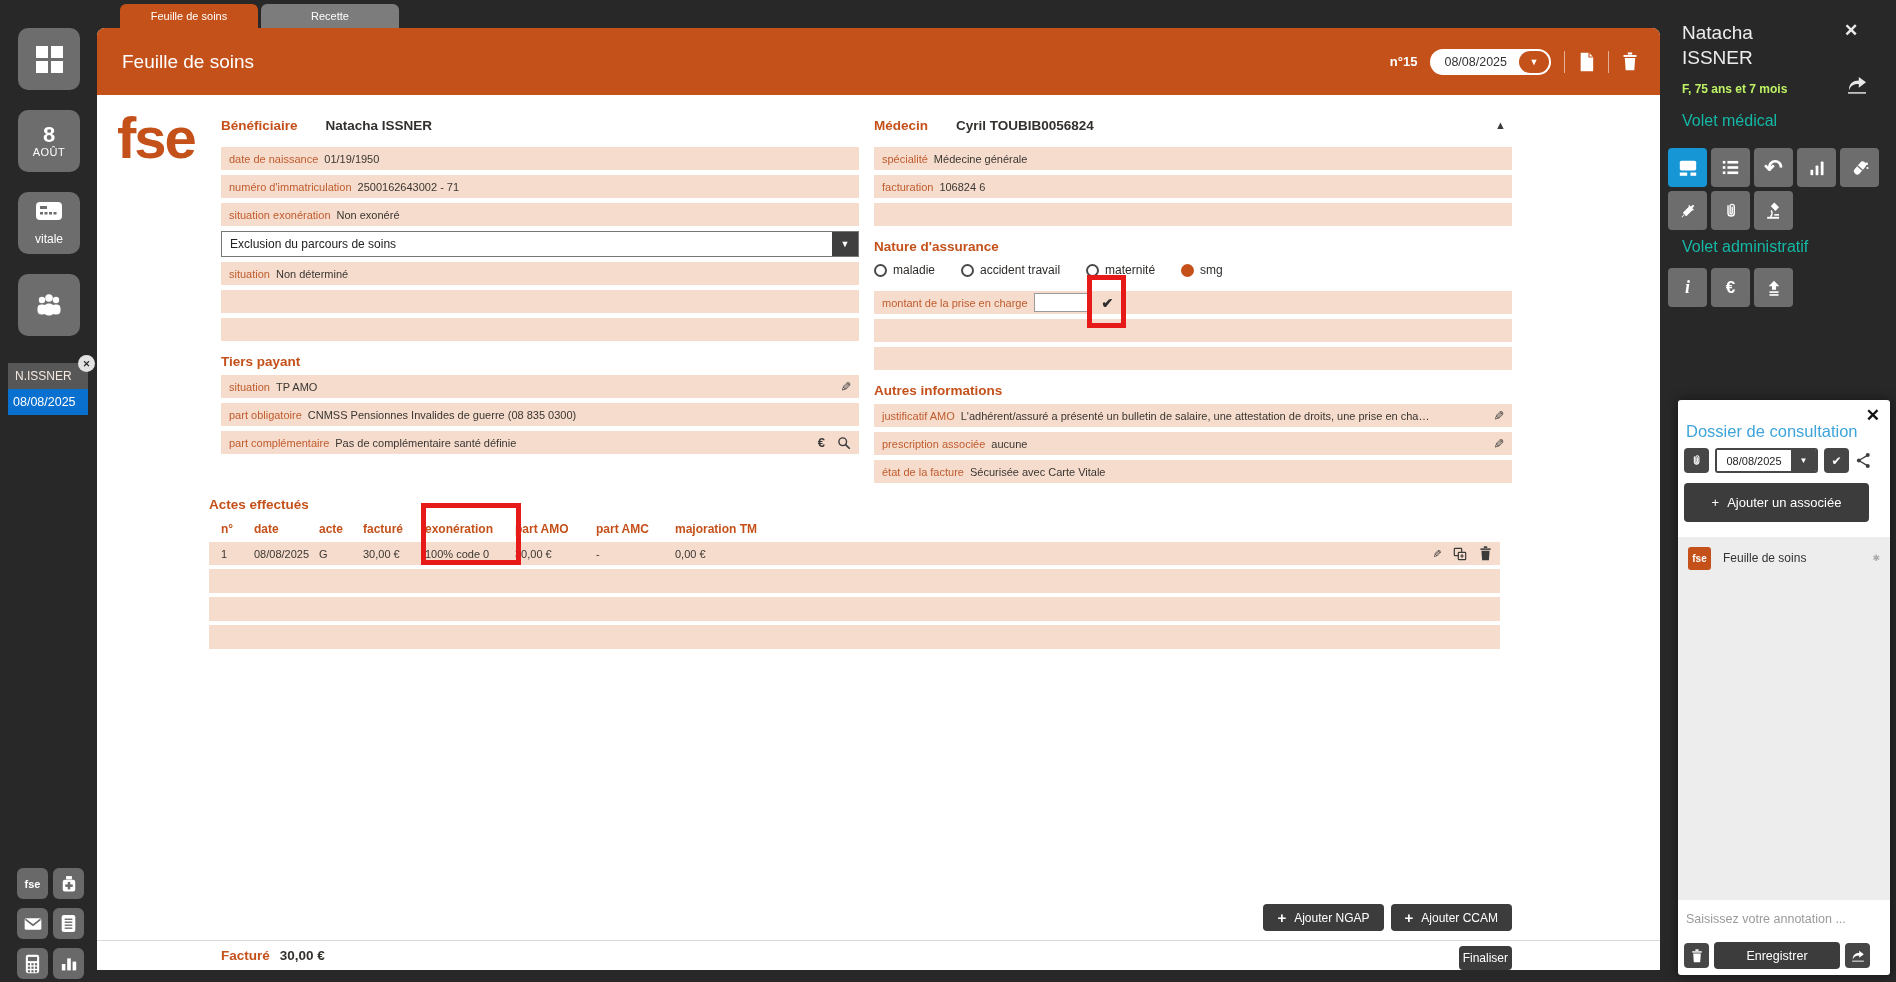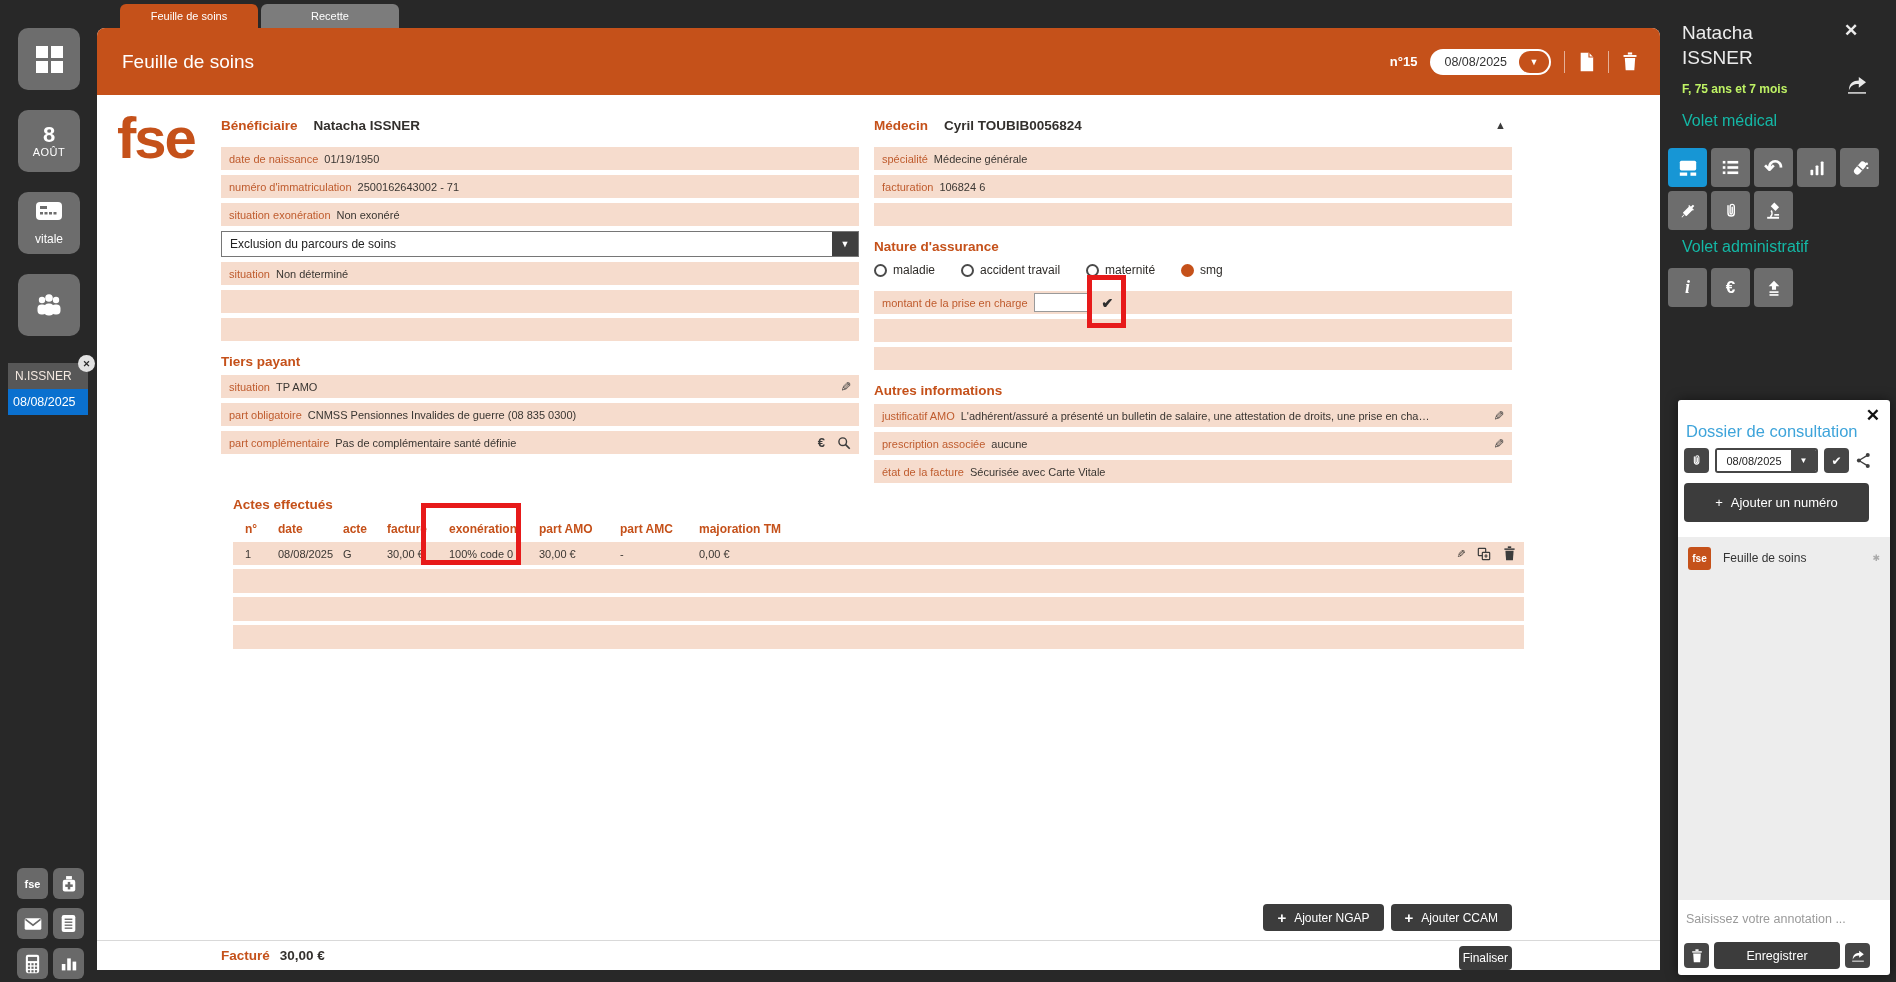--- a/index.html
+++ b/index.html
@@ -39,21 +39,21 @@
   .date-pill .dt { color:#333; font-size:12.5px; padding:0 12px; }
   .date-pill .arr { background:#c5511a; border-radius:11px; width:30px; height:22px; color:#fff; font-size:9px;
                     display:flex; align-items:center; justify-content:center; }
   .hdr-sep { width:1px; height:22px; background:rgba(255,255,255,.55); }
   .hdr-ic { cursor:pointer; display:flex; }
 
   .fse-logo { position:absolute; left:20px; top:76px; font-size:58px; font-weight:bold; color:#c5511a; letter-spacing:-2px; }
 
   .col { position:absolute; top:87px; width:638px; }
   .col-left { left:124px; } .col-right { left:777px; }
-  .sec-head { height:20px; display:flex; align-items:center; gap:16px; margin-bottom:12px; }
+  .sec-head { height:20px; display:flex; align-items:center; gap:28px; margin-bottom:12px; }
   .sec-head .t { color:#c5511a; font-weight:bold; font-size:13.5px; }
   .sec-head .n { color:#33302d; font-weight:bold; font-size:13.5px; }
   .collapse { margin-left:auto; margin-right:6px; color:#3c3c3c; font-size:11px; cursor:pointer; }
   .frow { height:23px; background:#f6dccd; margin-bottom:5px; display:flex; align-items:center; padding:0 8px; overflow:visible; }
   .frow .lbl { color:#bf5b2d; font-size:11px; white-space:nowrap; }
   .frow .val { color:#3a3632; font-size:11px; margin-left:6px; white-space:nowrap; overflow:hidden; text-overflow:ellipsis; }
   .frow.empty { }
   .sec-title { color:#c5511a; font-weight:bold; font-size:13.5px; height:18px; margin-top:13px; margin-bottom:3px; }
   .row-ics { margin-left:auto; display:flex; align-items:center; gap:12px; color:#3b3b3b; }
   .pencil { font-size:13px; color:#3b3b3b; cursor:pointer; transform:rotate(90deg); display:inline-block; }
@@ -68,21 +68,21 @@
   .rdot { width:13px; height:13px; border:2px solid #4a4a4a; border-radius:50%; background:#fff; }
   .rdot.sel { background:#c5511a; border-color:#c5511a; }
   .rlabel { font-size:12px; color:#2e2b28; }
   .frow.montant { margin-top:11px; }
   .montant-input { width:54px; height:19px; border:1px solid #9a9a9a; background:#fff; margin-left:6px; font-size:11px; padding:0 4px; }
   .check-wrap { position:relative; margin-left:14px; display:flex; align-items:center; }
   .check-glyph { color:#2f2f2f; font-size:14px; font-weight:bold; }
   .annot-inline { position:absolute; left:-15px; right:-13px; top:-20px; bottom:-17px; border:5px solid #e71a1a; pointer-events:none; }
 
   
-  .actes { position:absolute; left:136px; top:469px; width:1291px; }
+  .actes { position:absolute; left:112px; top:469px; width:1291px; }
   .trow { display:flex; align-items:center; padding-left:12px; }
   .trow.hdr { height:22px; margin-top:2px; }
   .trow.hdr span { color:#c5511a; font-weight:bold; font-size:12px; }
   .trow.data { height:23px; background:#f6dccd; margin-top:2px; }
   .trow.data span { color:#3a3632; font-size:11px; }
   .trow.blank { height:24px; background:#f6dccd; margin-top:4px; }
   .c0{width:33px;} .c1{width:65px;} .c2{width:44px;} .c3{width:62px;} .c4{width:90px;} .c5{width:81px;} .c6{width:79px;} .c7{width:150px;}
   .trow .ics { margin-left:auto; margin-right:8px; display:flex; gap:11px; align-items:center; }
 
   .add-row { position:absolute; top:876px; right:148px; display:flex; gap:7px; }
@@ -573,21 +573,21 @@
             <circle cx="16.5" cy="4" r="2.6"></circle>
             <circle cx="16.5" cy="18" r="2.6"></circle>
           <line x1="5" y1="11" x2="16.5" y2="4" stroke="#3f3f3f" stroke-width="1.8"></line>
           <line x1="5" y1="11" x2="16.5" y2="18" stroke="#3f3f3f" stroke-width="1.8"></line>
         </svg>
       </span>
     </div>
 
     <button class="dkbtn cn-add">
       <span class="plus">+</span>
-      <span>Ajouter un numéro</span>
+      <span>Ajouter un associée</span>
     </button>
 
     <div class="cn-list">
       <div class="cn-item">
         <span class="fse-badge">fse</span>
         <span class="il">Feuille de soins</span>
         <span class="star">✱</span>
       </div>
     </div>
 

